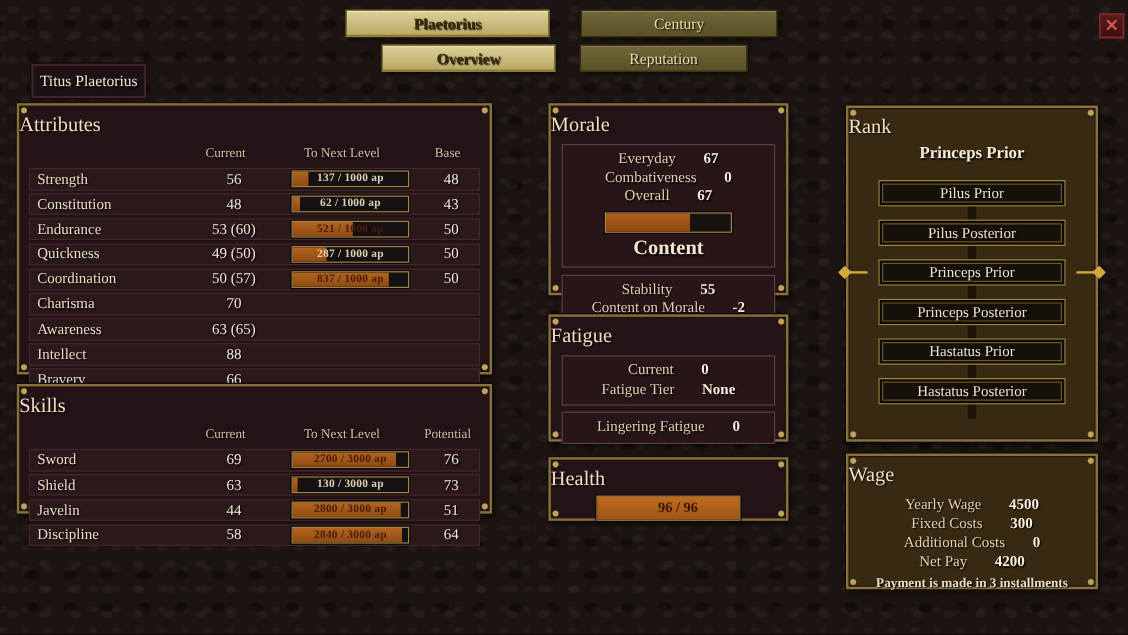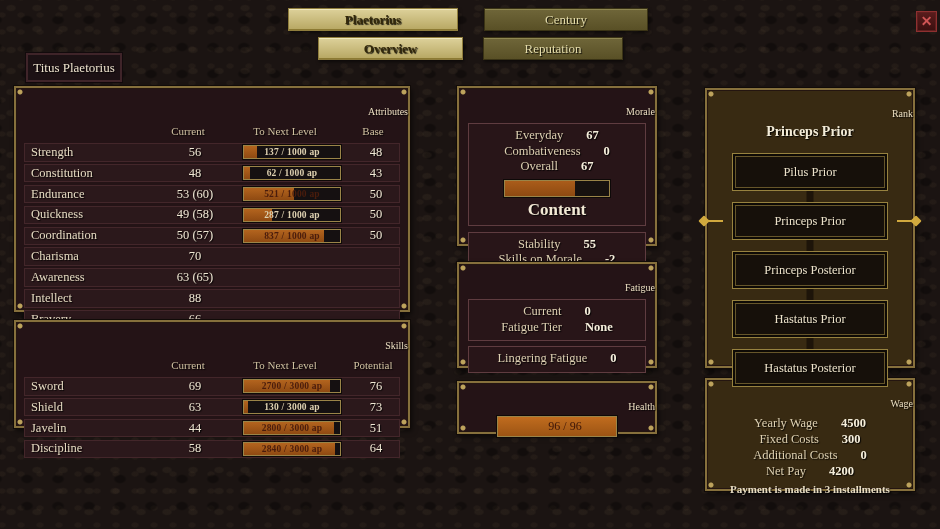--- a/index.html
+++ b/index.html
@@ -34,21 +34,21 @@
   
   .panel{position:absolute;box-sizing:border-box;border:2px solid #86703c;
     box-shadow:inset 0 0 0 1px #241510, 0 0 0 1px #110b08, 2px 3px 5px rgba(0,0,0,.55);
     background-color:#241316;
     background-image:
       radial-gradient(circle 3px at 4px 4px, #bda35c 0 2px, transparent 3px),
       radial-gradient(circle 3px at calc(100% - 4px) 4px, #bda35c 0 2px, transparent 3px),
       radial-gradient(circle 3px at 4px calc(100% - 4px), #bda35c 0 2px, transparent 3px),
       radial-gradient(circle 3px at calc(100% - 4px) calc(100% - 4px), #bda35c 0 2px, transparent 3px);}
   .panel.brown{background-color:#382a12;}
-  .panel-title{text-align:right;font-size:10px;padding-top:18px;color:#ecdfc2;}
+  .panel-title{text-align:left;font-size:17px;padding-top:6px;color:#ecdfc2;}
   
   .tbl{padding:4px 8px 0 8px;}
   .tbl-head{display:grid;grid-template-columns:128px 72px 122px 1fr;margin:4px 0 6px 0;
     font-size:11px;color:#cfc0a0;}
   .tbl-head div{text-align:center;}
   .tbl-head .h-label{text-align:left;}
   .trow{display:grid;grid-template-columns:128px 72px 122px 1fr;align-items:center;
     height:16.5px;margin-bottom:2.4px;background:#2b181b;border:1px solid #43262a;
     padding-left:6px;box-sizing:content-box;}
   .trow .c-label{font-size:12.5px;text-align:left;color:#e6dbc2;}
@@ -65,27 +65,27 @@
   .kv .k{color:#ddd0b2;}
   .kv .v{color:#f6efdc;font-weight:bold;}
   .state-label{text-align:center;font-size:17px;font-weight:bold;color:#f2e9d4;margin-top:3px;}
   .morale-bar{position:relative;width:104px;height:15px;margin:5px auto 0 auto;background:#17110f;
     border:1px solid #9a8448;box-shadow:0 0 0 1px #0e0908;}
   .morale-bar .fill{position:absolute;left:0;top:0;bottom:0;background:linear-gradient(#aa5c1a,#8e4a12);}
   .health-bar{position:relative;width:118px;height:19px;margin:4px auto 0 auto;background:#17110f;
     border:1px solid #9a8448;box-shadow:0 0 0 1px #0e0908;}
   .health-bar .fill{position:absolute;left:0;top:0;bottom:0;background:linear-gradient(#c06c1e,#9c5414);}
   .health-bar .bar-label{position:absolute;inset:0;text-align:center;font-size:12px;line-height:19px;
-    font-weight:normal;color:#3c1508;padding-left:16px;}
+    font-weight:bold;color:#3c1508;padding-left:16px;}
   
   .rank-current{text-align:center;font-size:14px;font-weight:bold;color:#f3ecd8;margin-top:5px;}
   .rank-list{position:relative;margin-top:13px;}
   .rank-connector{position:absolute;left:50%;transform:translateX(-50%);top:13px;height:186px;width:7px;
     background:#1d1409;}
-  .rank-item{position:relative;z-index:1;width:156px;height:38px;margin:0 auto 11px auto;
+  .rank-item{position:relative;z-index:1;width:156px;height:22px;margin:0 auto 11px auto;
     box-sizing:border-box;background:#16100a;border:1px solid #97823f;
     box-shadow:inset 0 0 0 2px #0e0a05, inset 0 0 0 3px #66562a;
     display:flex;align-items:center;justify-content:center;font-size:12.5px;color:#ece2ca;}
   .rank-arrow{position:absolute;top:50%;width:26px;height:10px;margin-top:-5px;}
   .rank-arrow .head{position:absolute;top:1px;width:8px;height:8px;background:#d1a93e;
     transform:rotate(45deg);border-radius:1px;}
   .rank-arrow .shaft{position:absolute;top:4px;width:17px;height:2px;background:#d1a93e;}
   .rank-arrow.left{left:-33px;}  .rank-arrow.left .head{left:0;}  .rank-arrow.left .shaft{left:6px;}
   .rank-arrow.right{right:-33px;} .rank-arrow.right .head{right:0;} .rank-arrow.right .shaft{right:6px;}
   
@@ -147,21 +147,21 @@
         <div>
             <div class="bar">
               <div class="fill" style="width: 52.1%;"></div>
               <span class="bar-label" style="color: rgb(74, 28, 12);">521 / 1000 ap</span>
             </div>
           </div>
         <div class="c-val ts">50</div>
       </div>
       <div class="trow">
         <div class="c-label ts">Quickness</div>
-        <div class="c-val ts">49 (58)</div>
+        <div class="c-val ts">49 (50)</div>
         <div>
             <div class="bar">
               <div class="fill" style="width: 28.7%;"></div>
               <span class="bar-label" style="color: rgb(221, 208, 176);">287 / 1000 ap</span>
             </div>
           </div>
         <div class="c-val ts">50</div>
       </div>
       <div class="trow">
         <div class="c-label ts">Coordination</div>
@@ -276,21 +276,21 @@
           <div class="fill" style="width: 67%;"></div>
         </div>
       <div class="state-label ts">Content</div>
     </div>
     <div class="sub-box">
       <div class="kv ts">
           <span class="k">Stability</span>
           <span class="v">55</span>
         </div>
       <div class="kv ts">
-          <span class="k">Skills on Morale</span>
+          <span class="k">Content on Morale</span>
           <span class="v">-2</span>
         </div>
     </div>
   </div>
 
   <div class="panel" style="left:457px;top:262px;width:200px;height:106px;">
     <div class="panel-title ts">Fatigue</div>
     <div class="sub-box">
       <div class="kv ts">
           <span class="k">Current</span>
@@ -316,20 +316,21 @@
       <span class="bar-label">96 / 96</span>
     </div>
   </div>
 
   <div class="panel brown" style="left:705px;top:88px;width:210px;height:280px;">
     <div class="panel-title ts">Rank</div>
     <div class="rank-current ts">Princeps Prior</div>
     <div class="rank-list">
       <div class="rank-connector"></div>
       <div class="rank-item ts">Pilus Prior</div>
+      <div class="rank-item ts">Pilus Posterior</div>
       <div class="rank-item ts">
         <span class="rank-arrow left">
             <span class="head"></span>
             <span class="shaft"></span>
           </span>
         <span>Princeps Prior</span>
         <span class="rank-arrow right">
             <span class="head"></span>
             <span class="shaft"></span>
           </span>

